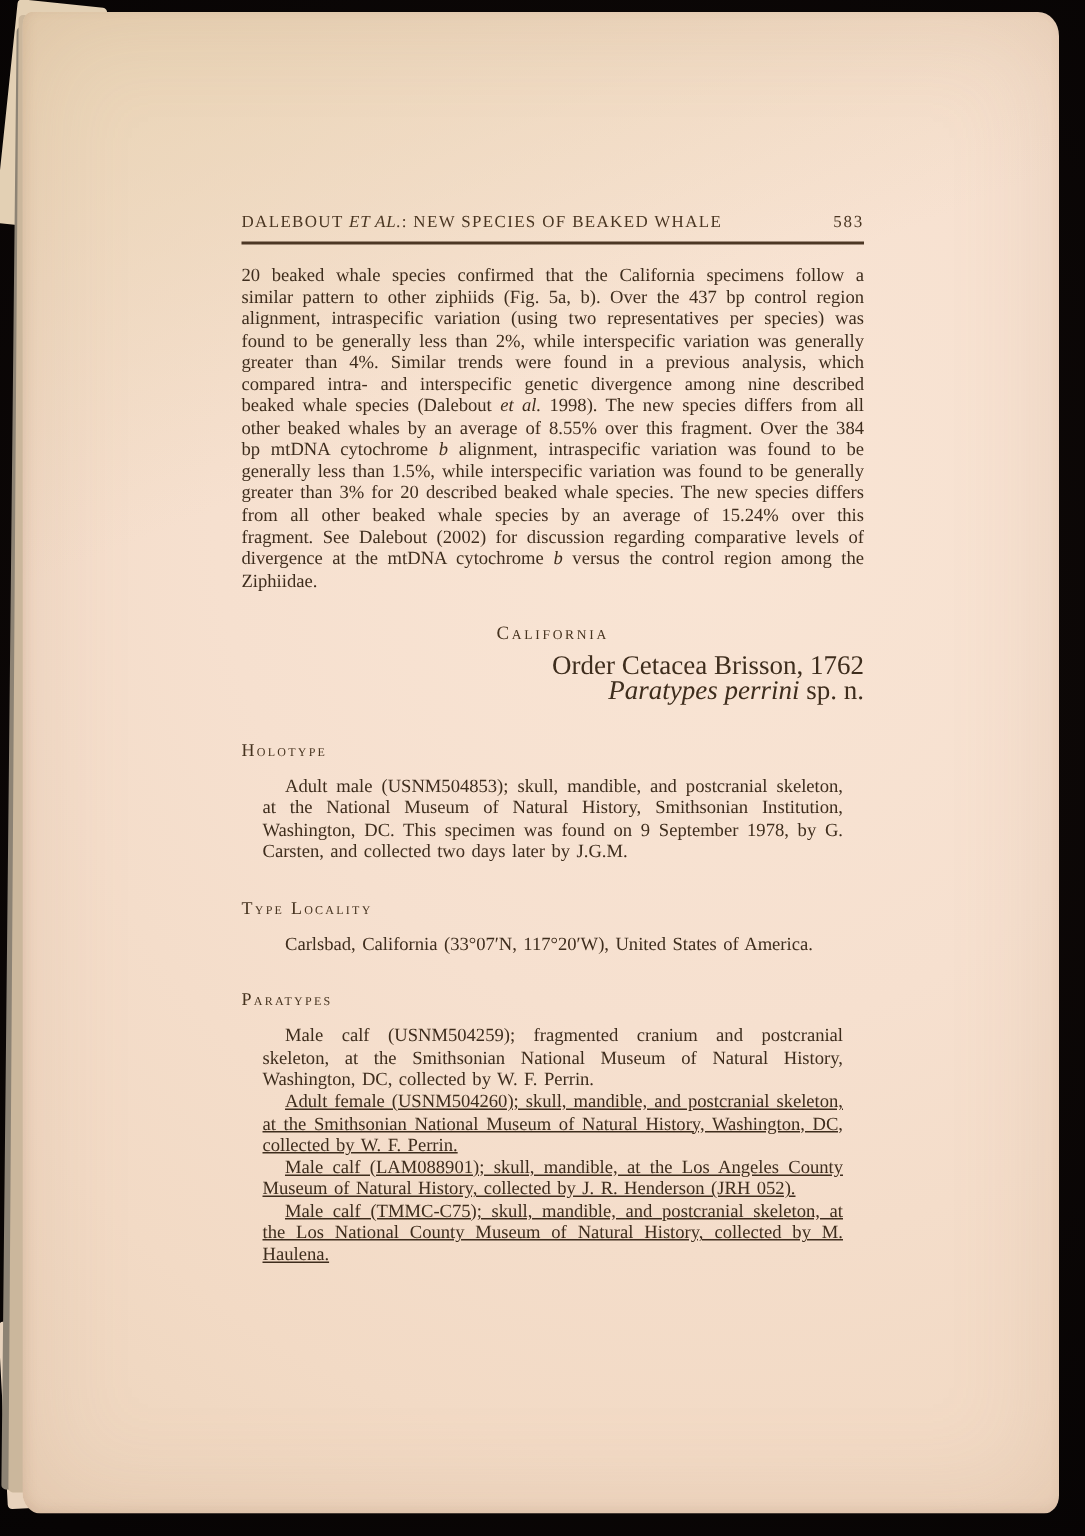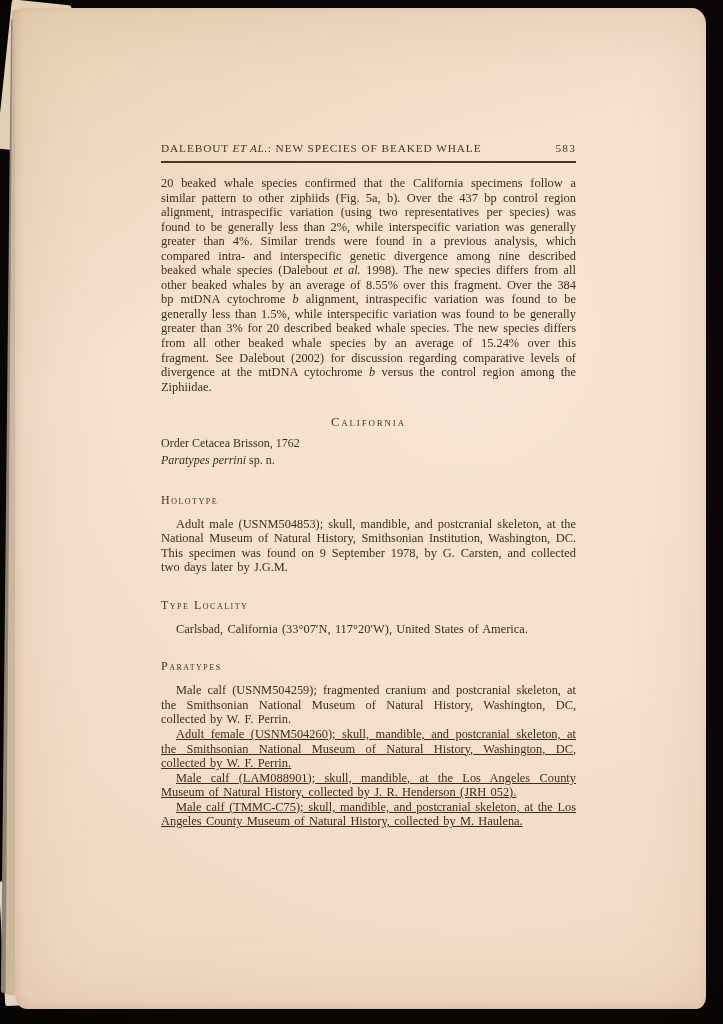--- a/index.html
+++ b/index.html
@@ -38,26 +38,26 @@
   .rh-page { position:absolute; right:0; top:0; letter-spacing:1.2px; }
   .rh-rule { height:2px; background:#4c3724; margin-top:4px; }
 
   .body-text { font-size:12.4px; line-height:14.55px; text-align:justify;
     word-spacing:1.2px; color:#3e2d1d; }
   .intro { margin:13px 0 0 0; }
 
   .center-head { margin:21px 0 0; text-align:center; font-weight:normal;
     font-size:12.6px; font-variant:small-caps; letter-spacing:1.8px; color:#46331f; }
 
-  .taxonomy { margin-top:5px; text-align:left; font-size:12px; line-height:17.2px; color:#3e2d1d; }
+  .taxonomy { margin-top:5px; text-align:right; font-size:18px; line-height:17.2px; color:#3e2d1d; }
 
   .side-head { margin:23px 0 0; font-weight:normal; font-size:12px;
     font-variant:small-caps; letter-spacing:1.5px; color:#46331f; }
 
-  .para { margin:9px 0 0; text-indent:15px; }
+  .para { margin:9px 14px 0; text-indent:15px; }
   .para.cont { margin-top:0;text-decoration:underline; }
 
   i { font-style:italic; }
 </style>
 </head>
 <body>
 
 <div class="backdrop"></div>
 
 <div class="stack-edge e3"></div>
@@ -86,16 +86,16 @@
     <h3 class="side-head">Holotype</h3>
     <p class="body-text para">Adult male (USNM504853); skull, mandible, and postcranial skeleton, at the National Museum of Natural History, Smithsonian Institution, Washington, DC. This specimen was found on 9 September 1978, by G. Carsten, and collected two days later by J.G.M.</p>
 
     <h3 class="side-head">Type Locality</h3>
     <p class="body-text para">Carlsbad, California (33°07′N, 117°20′W), United States of America.</p>
 
     <h3 class="side-head">Paratypes</h3>
     <p class="body-text para">Male calf (USNM504259); fragmented cranium and postcranial skeleton, at the Smithsonian National Museum of Natural History, Washington, DC, collected by W. F. Perrin.</p>
     <p class="body-text para cont">Adult female (USNM504260); skull, mandible, and postcranial skeleton, at the Smithsonian National Museum of Natural History, Washington, DC, collected by W. F. Perrin.</p>
     <p class="body-text para cont">Male calf (LAM088901); skull, mandible, at the Los Angeles County Museum of Natural History, collected by J. R. Henderson (JRH 052).</p>
-    <p class="body-text para cont">Male calf (TMMC-C75); skull, mandible, and postcranial skeleton, at the Los Angeles County Museum of Natural History, collected by M. Haulena.</p>
+    <p class="body-text para cont">Male calf (TMMC-C75); skull, mandible, and postcranial skeleton, at the Los National County Museum of Natural History, collected by M. Haulena.</p>
 
   </div>
 </div>
 
 </body></html>

